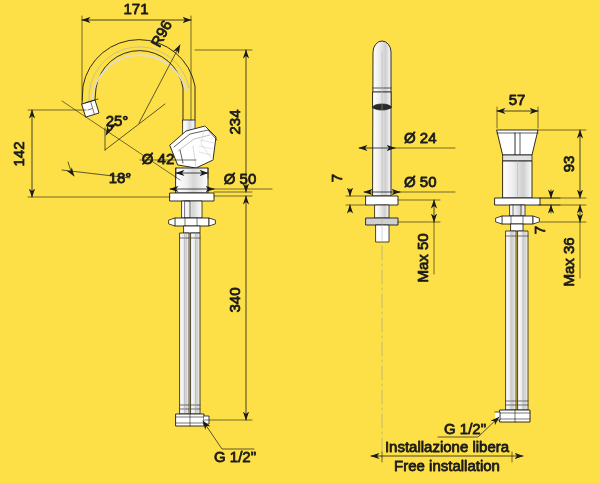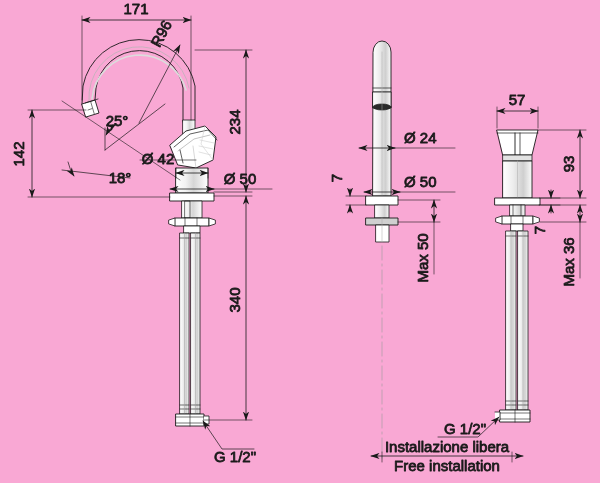--- a/index.html
+++ b/index.html
@@ -1,17 +1,17 @@
 <!DOCTYPE html>
 <html><head>
 <meta charset="utf-8">
 <style>
   html,body{margin:0;padding:0;background:#ffffff;}
   body{width:600px;height:483px;font-family:"Liberation Sans",sans-serif;}
-  #stage{position:relative;width:600px;height:483px;overflow:hidden;background:#f9a8d4;}
+  #stage{position:relative;width:600px;height:483px;overflow:hidden;background:#fde047;}
   svg{display:block;}
   .dimtext{font-family:"Liberation Sans",sans-serif;font-size:15px;fill:#1a1a1a;}
   .cap{font-family:"Liberation Sans",sans-serif;font-size:15px;fill:#1a1a1a;}
 </style>
 </head>
 <body>
 
 <div id="stage">
 <svg width="600" height="483" viewBox="0 0 600 483" xmlns="http://www.w3.org/2000/svg">
 

